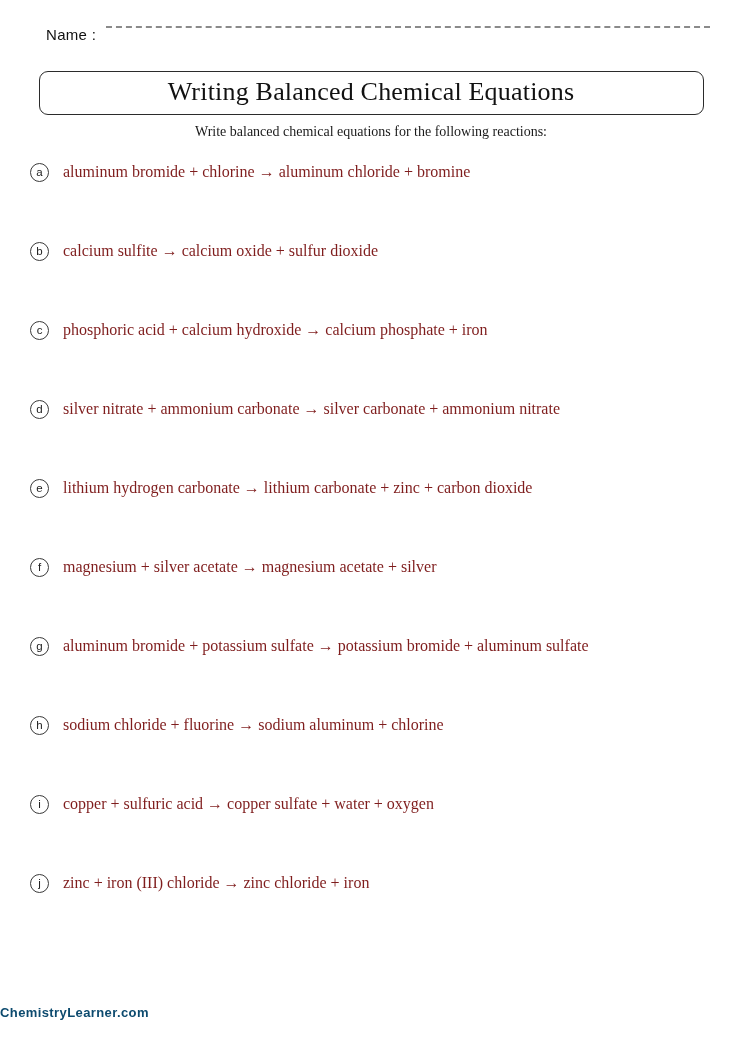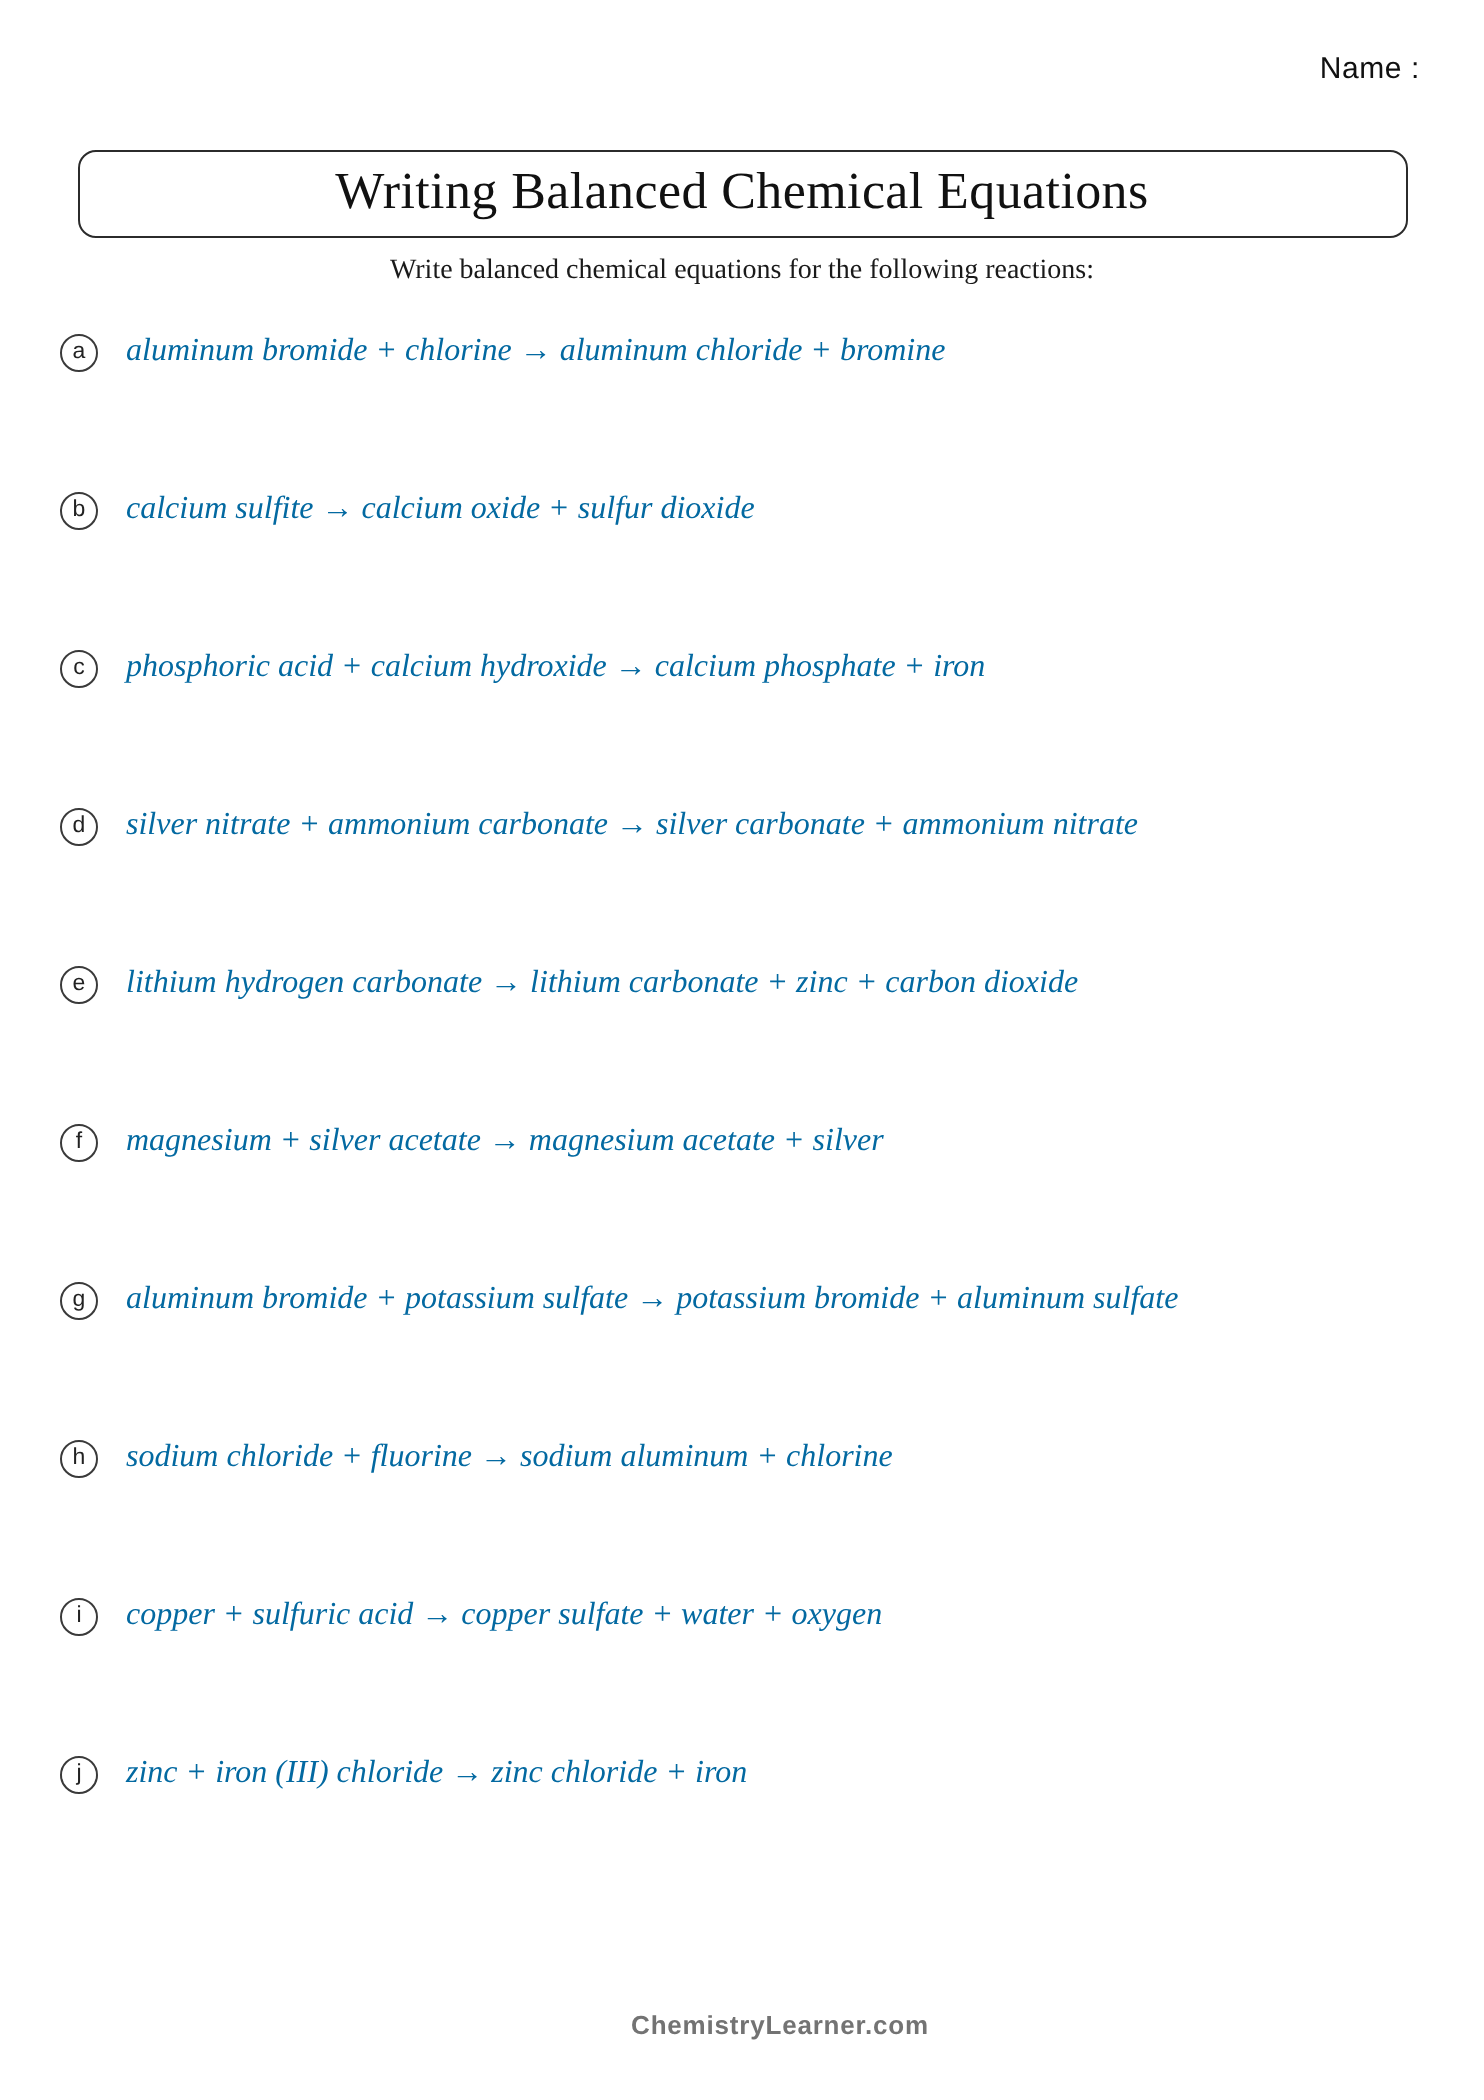--- a/index.html
+++ b/index.html
@@ -11,23 +11,22 @@
     width: 742px;
     height: 1050px;
     position: relative;
     font-family: "Liberation Serif", serif;
     color: #1a1a1a;
     overflow: hidden;
   }
   
   .name-row {
     display: flex;
-    align-items: flex-end;
-    margin: 26px 32px 0 30px;
-    flex-direction: column;
+    align-items: flex-start;
+    margin: 26px 32px 0 46px;
   }
   .name-label {
     font-family: "Liberation Sans", sans-serif;
     font-size: 15px;
     color: #111111;
     white-space: nowrap;
     letter-spacing: 0.3px;
   }
   .name-line {
     flex: 1;
@@ -78,36 +77,34 @@
     line-height: 17px;
     text-align: center;
     color: #222222;
     margin-top: 2px;
   }
   .qtext {
     margin-left: 14px;
     font-size: 16px;
     line-height: 22px;
     max-width: 640px;
-    color: #0369a1;
-    font-style: italic;
+    color: #7f1d1d;
   }
   
   .footer {
     position: absolute;
     left: 0;
     right: 0;
     top: 1005px;
-    text-align: center;
+    text-align: left;
     font-family: "Liberation Sans", sans-serif;
     font-weight: bold;
     font-size: 13px;
-    color: #737373;
+    color: #0c4a6e;
     letter-spacing: 0.4px;
-    padding-left: 38px;
   }
 </style>
 </head>
 <body>
 
 <div class="name-row">
   <span class="name-label">Name :</span>
   <span class="name-line"></span>
 </div>
 

